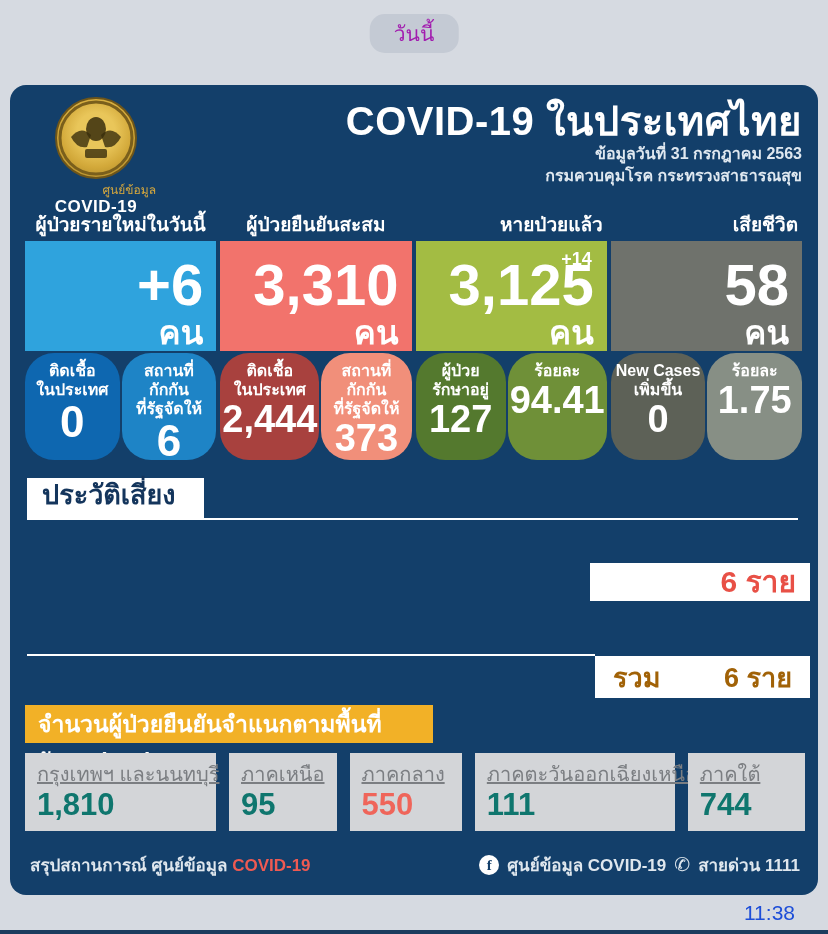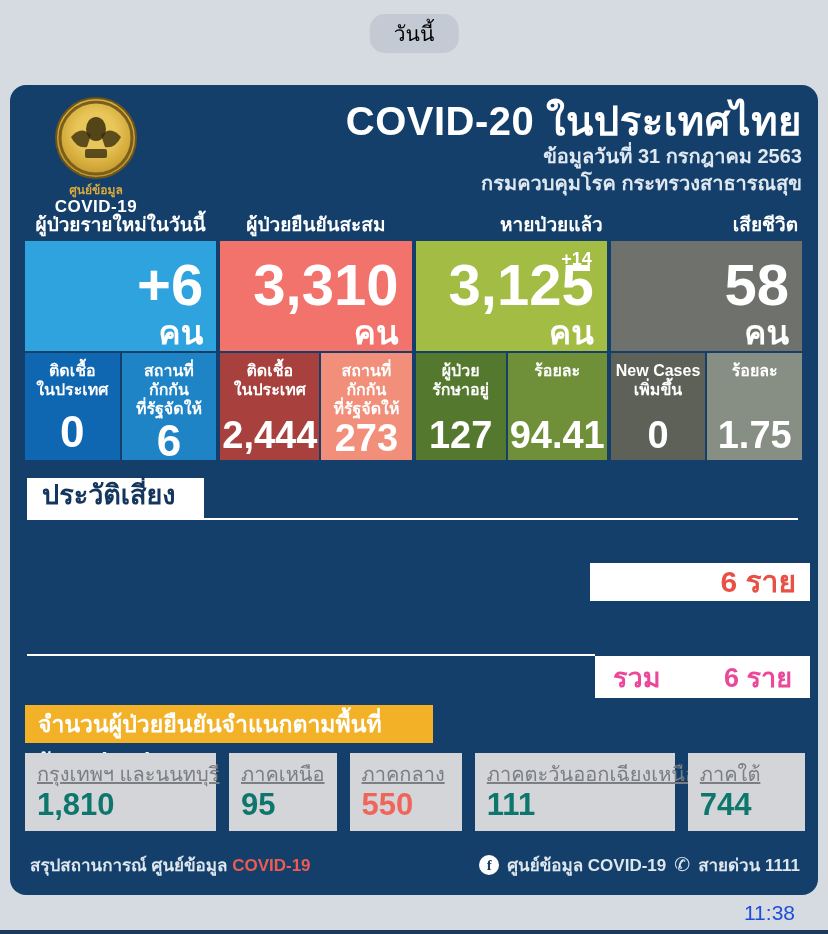--- a/index.html
+++ b/index.html
@@ -5,79 +5,79 @@
   html,body{margin:0;padding:0;}
   body{
     width:828px;height:934px;
     background:#d6dae1;
     font-family:"Liberation Sans","DejaVu Sans",sans-serif;
     position:relative;overflow:hidden;
   }
   
   .date-pill{
     position:absolute;top:14px;left:50%;transform:translateX(-50%);
-    background:#c4cad4;color:#000000;font-size:21px;
+    background:#c4cad4;color:#a21caf;font-size:21px;
     padding:9px 24px;border-radius:15px;line-height:1;
   }
   .chat-time{
     position:absolute;top:901px;right:33px;
     color:#1d4ed8;font-size:21px;
   }
   .bottom-strip{position:absolute;left:0;bottom:0;width:828px;height:4px;background:#1c3c5e;}
 
   
   .card{
     position:absolute;left:10px;top:85px;width:808px;height:810px;
     background:#133f6a;border-radius:16px;color:#ffffff;
   }
   
   .hdr{position:absolute;top:10px;left:26px;right:16px;display:flex;justify-content:space-between;}
   .logo-block{width:120px;text-align:center;}
   .logo-circle{width:78px;height:78px;margin:2px auto 4px;border-radius:50%;
     background:radial-gradient(circle at 50% 42%,#e9c65a 0 32%,#d2a839 60%,#9b7a24 100%);
     border:2px solid #6d551a;position:relative;overflow:hidden;}
   .logo-circle svg{position:absolute;left:0;top:0;}
-  .logo-cap1{color:#d9a93c;font-size:12px;font-weight:bold;line-height:1.2;}
+  .logo-cap1{color:#d9a93c;font-size:12px;font-weight:normal;line-height:1.2;text-align:right;}
   .logo-cap2{color:#ffffff;font-size:17px;font-weight:bold;letter-spacing:.5px;line-height:1.15;}
   .title-block{text-align:right;padding-top:4px;}
   .main-title{font-size:40px;font-weight:bold;line-height:1.1;letter-spacing:.5px;}
-  .sub-title{font-size:20px;font-weight:bold;color:#dfe8f0;line-height:1.35;}
+  .sub-title{font-size:16px;font-weight:bold;color:#dfe8f0;line-height:1.35;}
 
   
   .stats{position:absolute;left:15px;right:16px;top:128px;display:flex;gap:4px;}
   .stat{flex:1;min-width:0;}
   .stat-label{font-size:19px;font-weight:bold;height:28px;line-height:24px;}
   .al-c{text-align:center;} .al-r{text-align:right;padding-right:4px;}
   .stat-main{height:110px;text-align:right;padding-right:13px;box-sizing:border-box;position:relative;}
   .stat-value{font-size:58px;font-weight:bold;line-height:1;padding-top:15px;}
   .stat-unit{font-size:33px;font-weight:bold;line-height:1;margin-top:2px;}
   .stat-delta{position:absolute;top:8px;right:15px;font-size:18px;font-weight:bold;}
   .stat-subs{display:flex;gap:2px;margin-top:2px;height:107px;}
-  .sub{flex:1;display:flex;flex-direction:column;justify-content:space-between;
-       text-align:center;padding:9px 2px 4px;box-sizing:border-box;}
+  .sub{flex:1;display:flex;flex-direction:column;
+       text-align:center;padding:9px 2px 4px;box-sizing:border-box;border-radius:29px;}
   .sub-label{font-size:16px;font-weight:bold;line-height:1.18;white-space:pre-line;}
   .sub-value{font-size:38px;font-weight:bold;line-height:1;padding-bottom:2px;}
   .c1 .stat-main{background:#2fa3dd;} .c1 .sub-a{background:#0e67b0;} .c1 .sub-b{background:#1e84c6;}
   .c1 .sub-value{font-size:44px;}
   .c2 .stat-main{background:#f2736c;} .c2 .sub-a{background:#a8413e;} .c2 .sub-b{background:#f18f7a;}
   .c3 .stat-main{background:#a3bc43;} .c3 .sub-a{background:#54792e;} .c3 .sub-b{background:#6f9038;}
   .c4 .stat-main{background:#6f726c;} .c4 .sub-a{background:#5d6157;} .c4 .sub-b{background:#878f85;}
 
   
   .risk-title-box{position:absolute;left:17px;top:393px;background:#ffffff;color:#14355c;
     font-size:27px;font-weight:bold;padding:3px 28px 7px 15px;line-height:1.1;}
   .risk-underline{position:absolute;left:17px;right:20px;top:433px;height:2px;background:#ffffff;}
   .risk-text{position:absolute;left:20px;top:458px;width:565px;
     font-size:24px;font-weight:bold;line-height:1.5;color:#f2f6fa;}
   .risk-count-box{position:absolute;left:580px;top:478px;width:220px;height:38px;background:#ffffff;
     color:#e85046;font-size:30px;font-weight:bold;text-align:right;
     line-height:38px;padding-right:14px;box-sizing:border-box;}
   .total-rule{position:absolute;left:17px;top:569px;width:568px;height:2px;background:#ffffff;}
   .total-box{position:absolute;left:585px;top:571px;width:215px;height:42px;background:#ffffff;
-    color:#ec4899;font-size:27px;font-weight:bold;display:flex;justify-content:space-between;
+    color:#a16207;font-size:27px;font-weight:bold;display:flex;justify-content:space-between;
     align-items:center;padding:0 18px;box-sizing:border-box;}
 
   
   .banner{position:absolute;left:15px;top:620px;width:408px;height:38px;background:#f2b127;
     color:#ffffff;font-size:23px;font-weight:bold;line-height:38px;padding-left:13px;box-sizing:border-box;}
   .regions{position:absolute;left:15px;right:13px;top:668px;display:flex;gap:13px;height:78px;}
   .region{background:#d3d5d8;padding:9px 12px 4px;box-sizing:border-box;}
   .rg1{width:191px;} .rg2{width:110px;} .rg3{width:115px;} .rg4{width:200px;} .rg5{width:120px;}
   .region-name{color:#7b7e82;font-size:20px;line-height:1.2;white-space:nowrap;text-decoration:underline;}
   .region-value{color:#0f766e;font-size:31px;font-weight:bold;margin-top:3px;line-height:1;}
@@ -107,21 +107,21 @@
           <path d="M14 38 Q24 26 34 36 L30 48 Q20 50 14 38Z" fill="#3a2e0d" opacity="0.8"></path>
           <path d="M64 38 Q54 26 44 36 L48 48 Q58 50 64 38Z" fill="#3a2e0d" opacity="0.8"></path>
           <rect x="28" y="50" width="22" height="9" rx="2" fill="#3a2e0d" opacity="0.8"></rect>
           <circle cx="39" cy="39" r="36" fill="none" stroke="#7a5f1c" stroke-width="3"></circle>
         </svg>
       </div>
       <div class="logo-cap1">ศูนย์ข้อมูล</div>
       <div class="logo-cap2">COVID-19</div>
     </div>
     <div class="title-block">
-      <div class="main-title">COVID-20 ในประเทศไทย</div>
+      <div class="main-title">COVID-19 ในประเทศไทย</div>
       <div class="sub-title">ข้อมูลวันที่ 31 กรกฎาคม 2563</div>
       <div class="sub-title">กรมควบคุมโรค กระทรวงสาธารณสุข</div>
     </div>
   </div>
 
   <div class="stats">
 
     <div class="stat c1">
       <div class="stat-label al-c">ผู้ป่วยรายใหม่ในวันนี้</div>
       <div class="stat-main">
@@ -152,21 +152,21 @@
       <div class="stat-subs">
         <div class="sub sub-a">
           <div class="sub-label">ติดเชื้อ
 ในประเทศ</div>
           <div class="sub-value">2,444</div>
         </div>
         <div class="sub sub-b">
           <div class="sub-label">สถานที่
 กักกัน
 ที่รัฐจัดให้</div>
-          <div class="sub-value">273</div>
+          <div class="sub-value">373</div>
         </div>
       </div>
     </div>
 
     <div class="stat c3">
       <div class="stat-label al-r">หายป่วยแล้ว</div>
       <div class="stat-main">
         <div class="stat-delta">+14</div>
         <div class="stat-value">3,125</div>
         <div class="stat-unit">คน</div>

